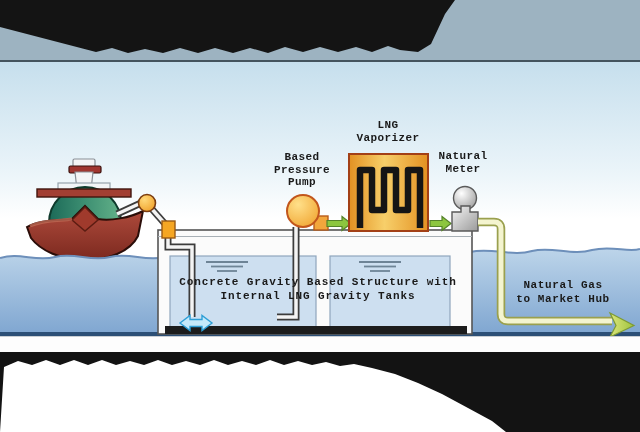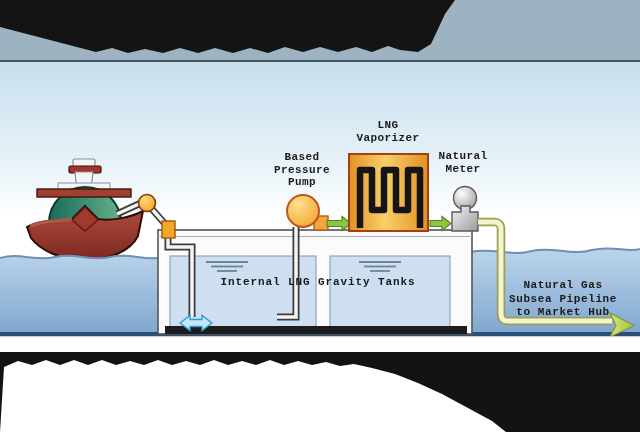--- a/index.html
+++ b/index.html
@@ -187,22 +187,22 @@
   <span class="ln">LNG</span>
   <span class="ln">Vaporizer</span>
 </div>
 
 <div id="meter-label" class="lbl lbl-small">
   <span class="ln">Natural</span>
   <span class="ln">Meter</span>
 </div>
 
 <div id="structure-label" class="lbl lbl-wide">
+  <span class="ln">Concrete Gravity Based Structure with</span>
   <span class="ln">Internal LNG Gravity Tanks</span>
 </div>
 
 <div id="pipeline-label" class="lbl lbl-wide">
   <span class="ln">Natural Gas</span>
-  <span class="ln">Subsea Pipeline</span>
   <span class="ln">to Market Hub</span>
 </div>
 
 </div>
 
 </body></html>

